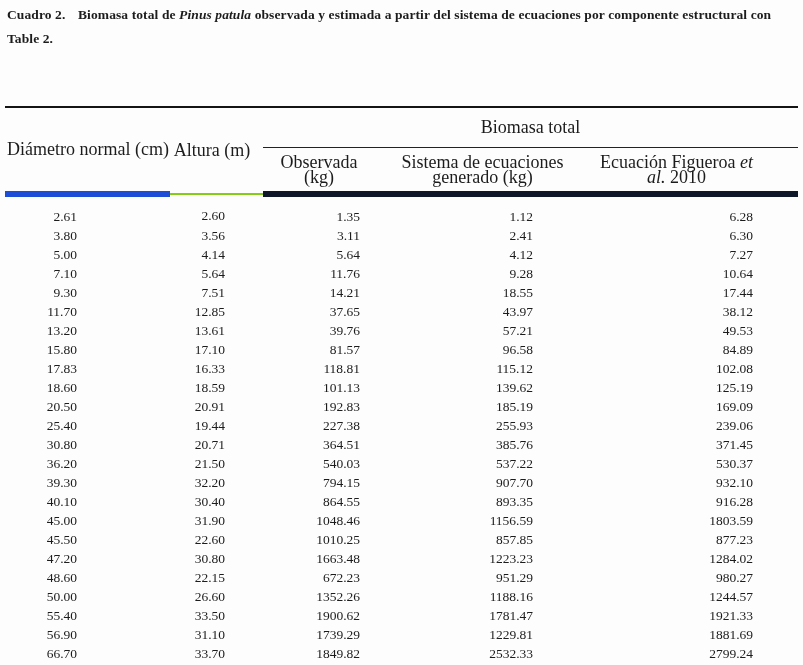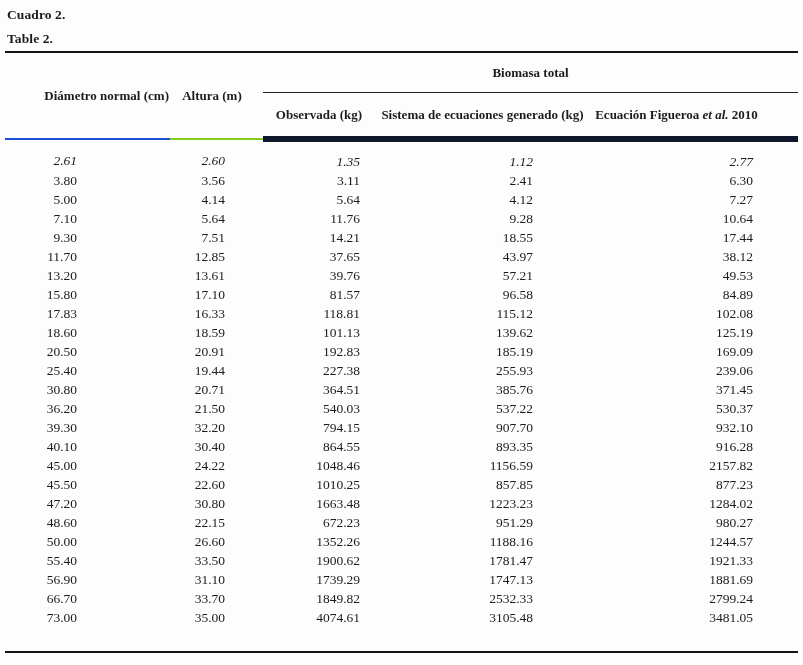--- a/index.html
+++ b/index.html
@@ -18,46 +18,46 @@
   
   .caption {
     display: flex;
     margin-left: 7px;
     margin-right: 6px;
     font-weight: bold;
     font-size: 13.5px;
     line-height: 16px;
     letter-spacing: 0.1px;
   }
-  .caption + .caption { margin-top: 8px; }
+  .caption + .caption { margin-top: 8px; flex-direction: column; }
   .caption-label { flex: 0 0 71px; width: 71px; }
   .caption-text { flex: 1; }
   .it { font-style: italic; }
 
   
   table.biomass {
     margin-left: 5px;
     margin-top: 4px;
     width: 793px;
     border-collapse: collapse;
     table-layout: fixed;
     border-top: 2px solid #141414;
     border-bottom: 2px solid #141414;
   }
   table.biomass th {
-    font-weight: bold;
-    font-size: 13px;
+    font-weight: normal;
+    font-size: 18px;
     line-height: 15px;
     margin-top: 11px;
   }
   th.diam {
     text-align: right;
     padding-left: 2px;
     vertical-align: middle;
-    border-bottom: 2px solid #1d4ed8;
+    border-bottom: 6px solid #1d4ed8;
   }
   th.alt {
     text-align: center;
     padding-right: 10px;
     vertical-align: middle;
     border-bottom: 2px solid #84cc16;
   }
   th.group {
     height: 37px;
     text-align: center;
@@ -77,31 +77,32 @@
     height: 19px;
     padding: 0;
     text-align: right;
     white-space: nowrap;
   }
   td.c1 { padding-right: 93px; }
   td.c2 { padding-right: 38px; }
   td.c3 { padding-right: 15px; }
   td.c4 { padding-right: 57px; }
   td.c5 { padding-right: 45px; }
-  tbody tr:first-child td { padding-top: 10px; font-style: italic; }
+  tbody tr:first-child td { padding-top: 10px; }
   tbody tr:last-child td { padding-bottom: 24px; }
 </style>
 </head>
 <body>
 
 <div class="page">
 
   <div class="caption">
     <div class="caption-label">Cuadro 2.</div>
     <div class="caption-text">
+      <div class="caption-line"><span>Biomasa total de </span><span class="it">Pinus patula</span><span> observada y estimada a partir del sistema de ecuaciones por componente estructural con</span></div>
     </div>
   </div>
 
   <div class="caption">
     <div class="caption-label">Table 2.</div>
     <div class="caption-text">
     </div>
   </div>
 
   <table class="biomass">
@@ -123,21 +124,21 @@
         <th>Sistema de ecuaciones generado (kg)</th>
         <th class="figueroa"><span>Ecuación Figueroa </span><span class="it">et al.</span><span> 2010</span></th>
       </tr>
     </thead>
     <tbody>
         <tr>
           <td class="c1">2.61</td>
           <td class="c2">2.60</td>
           <td class="c3">1.35</td>
           <td class="c4">1.12</td>
-          <td class="c5">2.77</td>
+          <td class="c5">6.28</td>
         </tr>
         <tr>
           <td class="c1">3.80</td>
           <td class="c2">3.56</td>
           <td class="c3">3.11</td>
           <td class="c4">2.41</td>
           <td class="c5">6.30</td>
         </tr>
         <tr>
           <td class="c1">5.00</td>
@@ -232,24 +233,24 @@
         </tr>
         <tr>
           <td class="c1">40.10</td>
           <td class="c2">30.40</td>
           <td class="c3">864.55</td>
           <td class="c4">893.35</td>
           <td class="c5">916.28</td>
         </tr>
         <tr>
           <td class="c1">45.00</td>
-          <td class="c2">24.22</td>
+          <td class="c2">31.90</td>
           <td class="c3">1048.46</td>
           <td class="c4">1156.59</td>
-          <td class="c5">2157.82</td>
+          <td class="c5">1803.59</td>
         </tr>
         <tr>
           <td class="c1">45.50</td>
           <td class="c2">22.60</td>
           <td class="c3">1010.25</td>
           <td class="c4">857.85</td>
           <td class="c5">877.23</td>
         </tr>
         <tr>
           <td class="c1">47.20</td>
@@ -276,21 +277,21 @@
           <td class="c1">55.40</td>
           <td class="c2">33.50</td>
           <td class="c3">1900.62</td>
           <td class="c4">1781.47</td>
           <td class="c5">1921.33</td>
         </tr>
         <tr>
           <td class="c1">56.90</td>
           <td class="c2">31.10</td>
           <td class="c3">1739.29</td>
-          <td class="c4">1747.13</td>
+          <td class="c4">1229.81</td>
           <td class="c5">1881.69</td>
         </tr>
         <tr>
           <td class="c1">66.70</td>
           <td class="c2">33.70</td>
           <td class="c3">1849.82</td>
           <td class="c4">2532.33</td>
           <td class="c5">2799.24</td>
         </tr>
         <tr>

